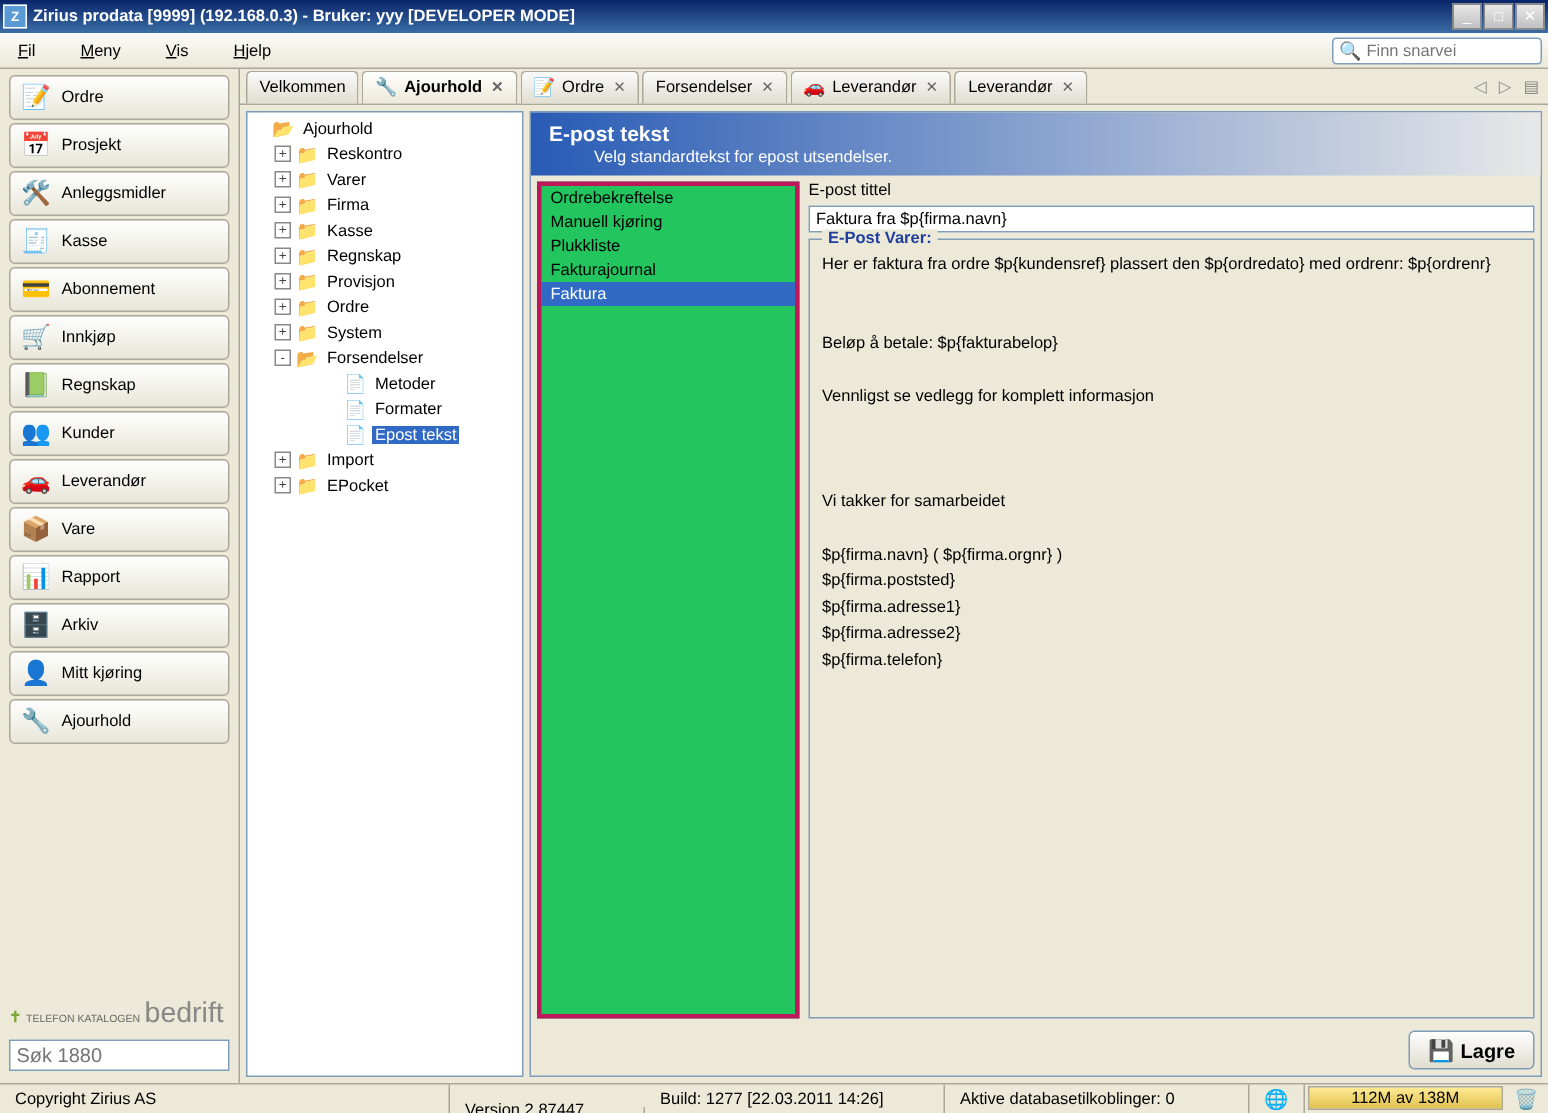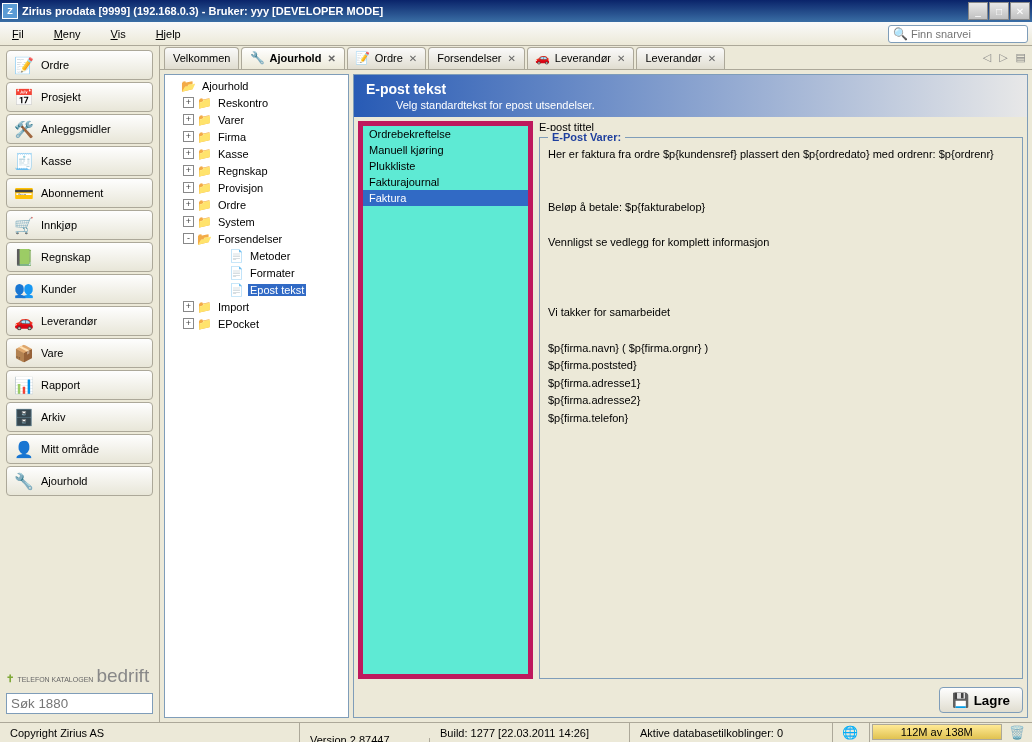--- a/index.html
+++ b/index.html
@@ -50,21 +50,21 @@
 .file { color: #5b9bd5; }
 .tree-label { padding: 0 2px; }
 .tree-label.sel { background: #316ac5; color: #fff; }
 
 .rightpane { flex: 1; display: flex; flex-direction: column; border: 1px solid #7f9db9; background: #ece9d8; }
 .header-grad { background: linear-gradient(to right, #285bb5, #e8e8e8); color: #fff; padding: 6px 12px; }
 .header-grad h2 { font-size: 14px; font-weight: bold; margin-bottom: 2px; }
 .header-grad .sub { font-size: 11px; padding-left: 30px; }
 
 .rp-body { flex: 1; display: flex; gap: 6px; padding: 4px; min-height: 0; }
-.type-list { width: 175px; background: #5eead4; border: 5px solid #be185d; }
+.type-list { width: 175px; background: #22c55e; border: 3px solid #be185d; }
 .type-item { padding: 2px 6px; cursor: pointer; }
 .type-item.sel { background: #316ac5; color: #fff; }
 
 .form-area { flex: 1; display: flex; flex-direction: column; gap: 4px; }
 .fa-title-label { font-size: 11px; }
 .text-input { background: #fff; border: 1px solid #7f9db9; padding: 2px 4px; font-size: 11px; width: 100%; }
 .fieldset { border: 1px solid #7f9db9; flex: 1; position: relative; padding: 8px; background: #ece9d8; display: flex; flex-direction: column; }
 .fieldset-legend { position: absolute; top: -7px; left: 8px; background: #ece9d8; padding: 0 4px; color: #1e3f9e; font-weight: bold; font-size: 11px; }
 .textarea { flex: 1; background: #ece9d8; border: none; font-size: 11px; font-family: Arial, sans-serif; resize: none; outline: none; white-space: pre-wrap; line-height: 1.6; }
 
@@ -148,21 +148,21 @@
         <div class="nav-btn">
           <span class="ico">📊</span>
           <span>Rapport</span>
         </div>
         <div class="nav-btn">
           <span class="ico">🗄️</span>
           <span>Arkiv</span>
         </div>
         <div class="nav-btn">
           <span class="ico">👤</span>
-          <span>Mitt område</span>
+          <span>Mitt kjøring</span>
         </div>
         <div class="nav-btn">
           <span class="ico">🔧</span>
           <span>Ajourhold</span>
         </div>
       </div>
     <div class="nav-spacer"></div>
     <div class="tel-logo">
       <span style="color:#7fa838; font-weight:bold;">✝</span>
       <span style="font-size:7px; line-height:1;">TELEFON KATALOGEN</span>
@@ -310,20 +310,21 @@
         <div class="rp-body">
           <div class="type-list" id="types-container">
               <div class="type-item">Ordrebekreftelse</div>
               <div class="type-item">Manuell kjøring</div>
               <div class="type-item">Plukkliste</div>
               <div class="type-item">Fakturajournal</div>
               <div class="type-item sel">Faktura</div>
             </div>
           <div class="form-area">
             <div class="fa-title-label">E-post tittel</div>
+            <input class="text-input" value="Faktura fra $p{firma.navn}" style="">
             <div class="fieldset">
               <div class="fieldset-legend">E-Post Varer:</div>
               <textarea class="textarea" id="body-ta" style="">Her er faktura fra ordre $p{kundensref} plassert den $p{ordredato} med ordrenr: $p{ordrenr}
 
 
 Beløp å betale: $p{fakturabelop}
 
 Vennligst se vedlegg for komplett informasjon
 
 

